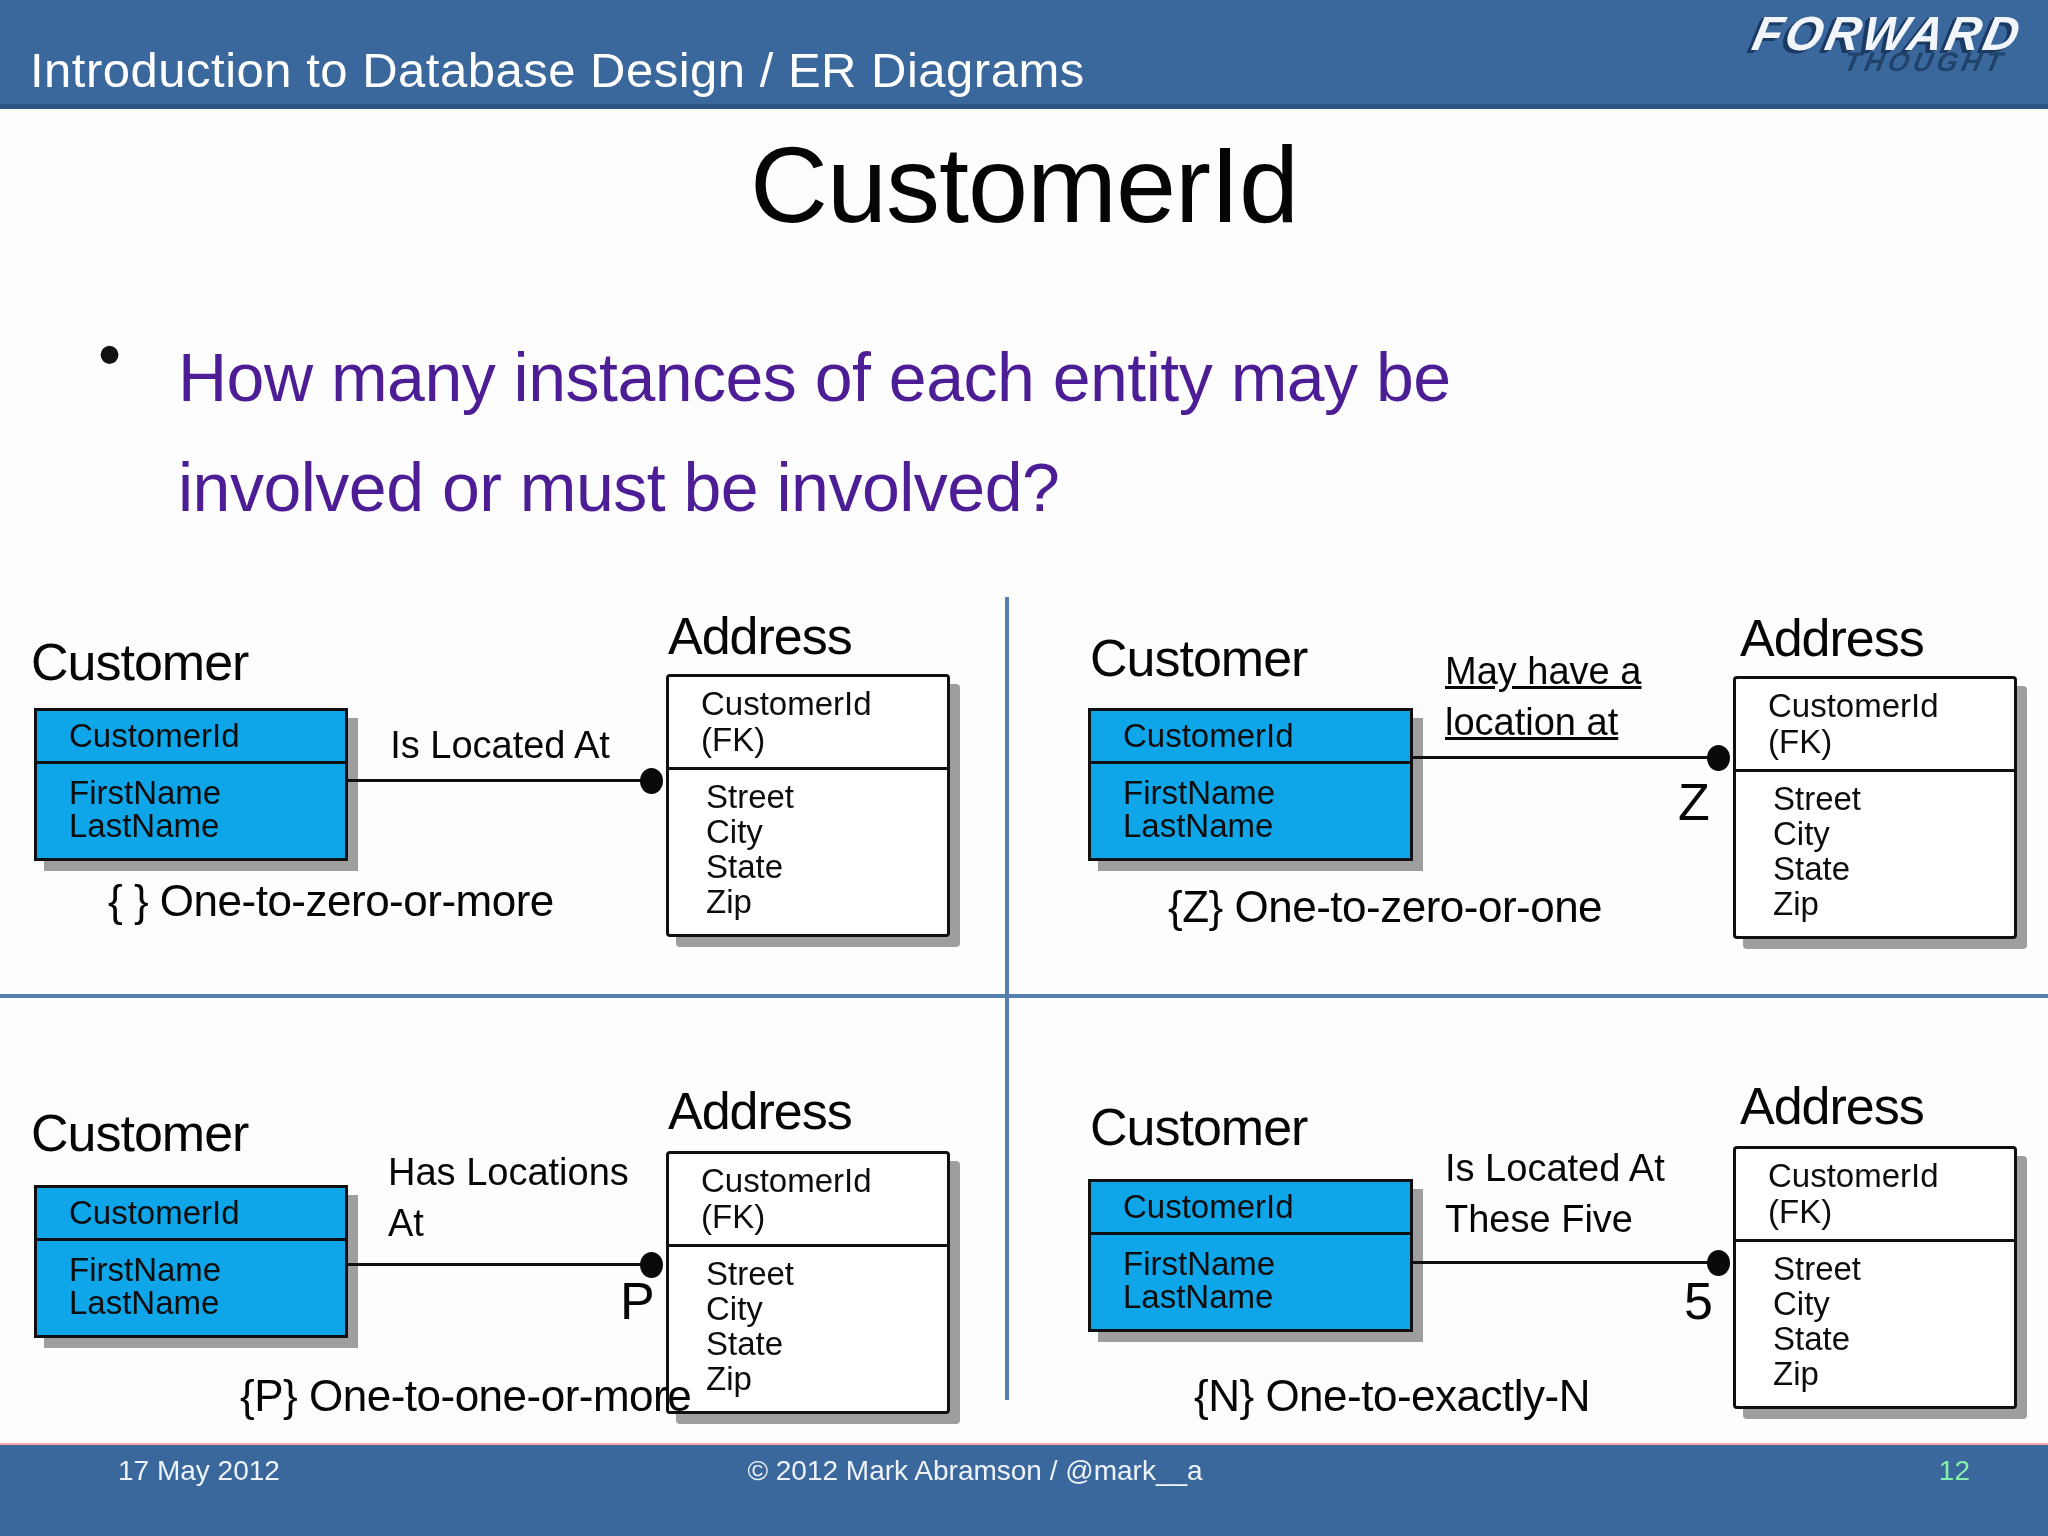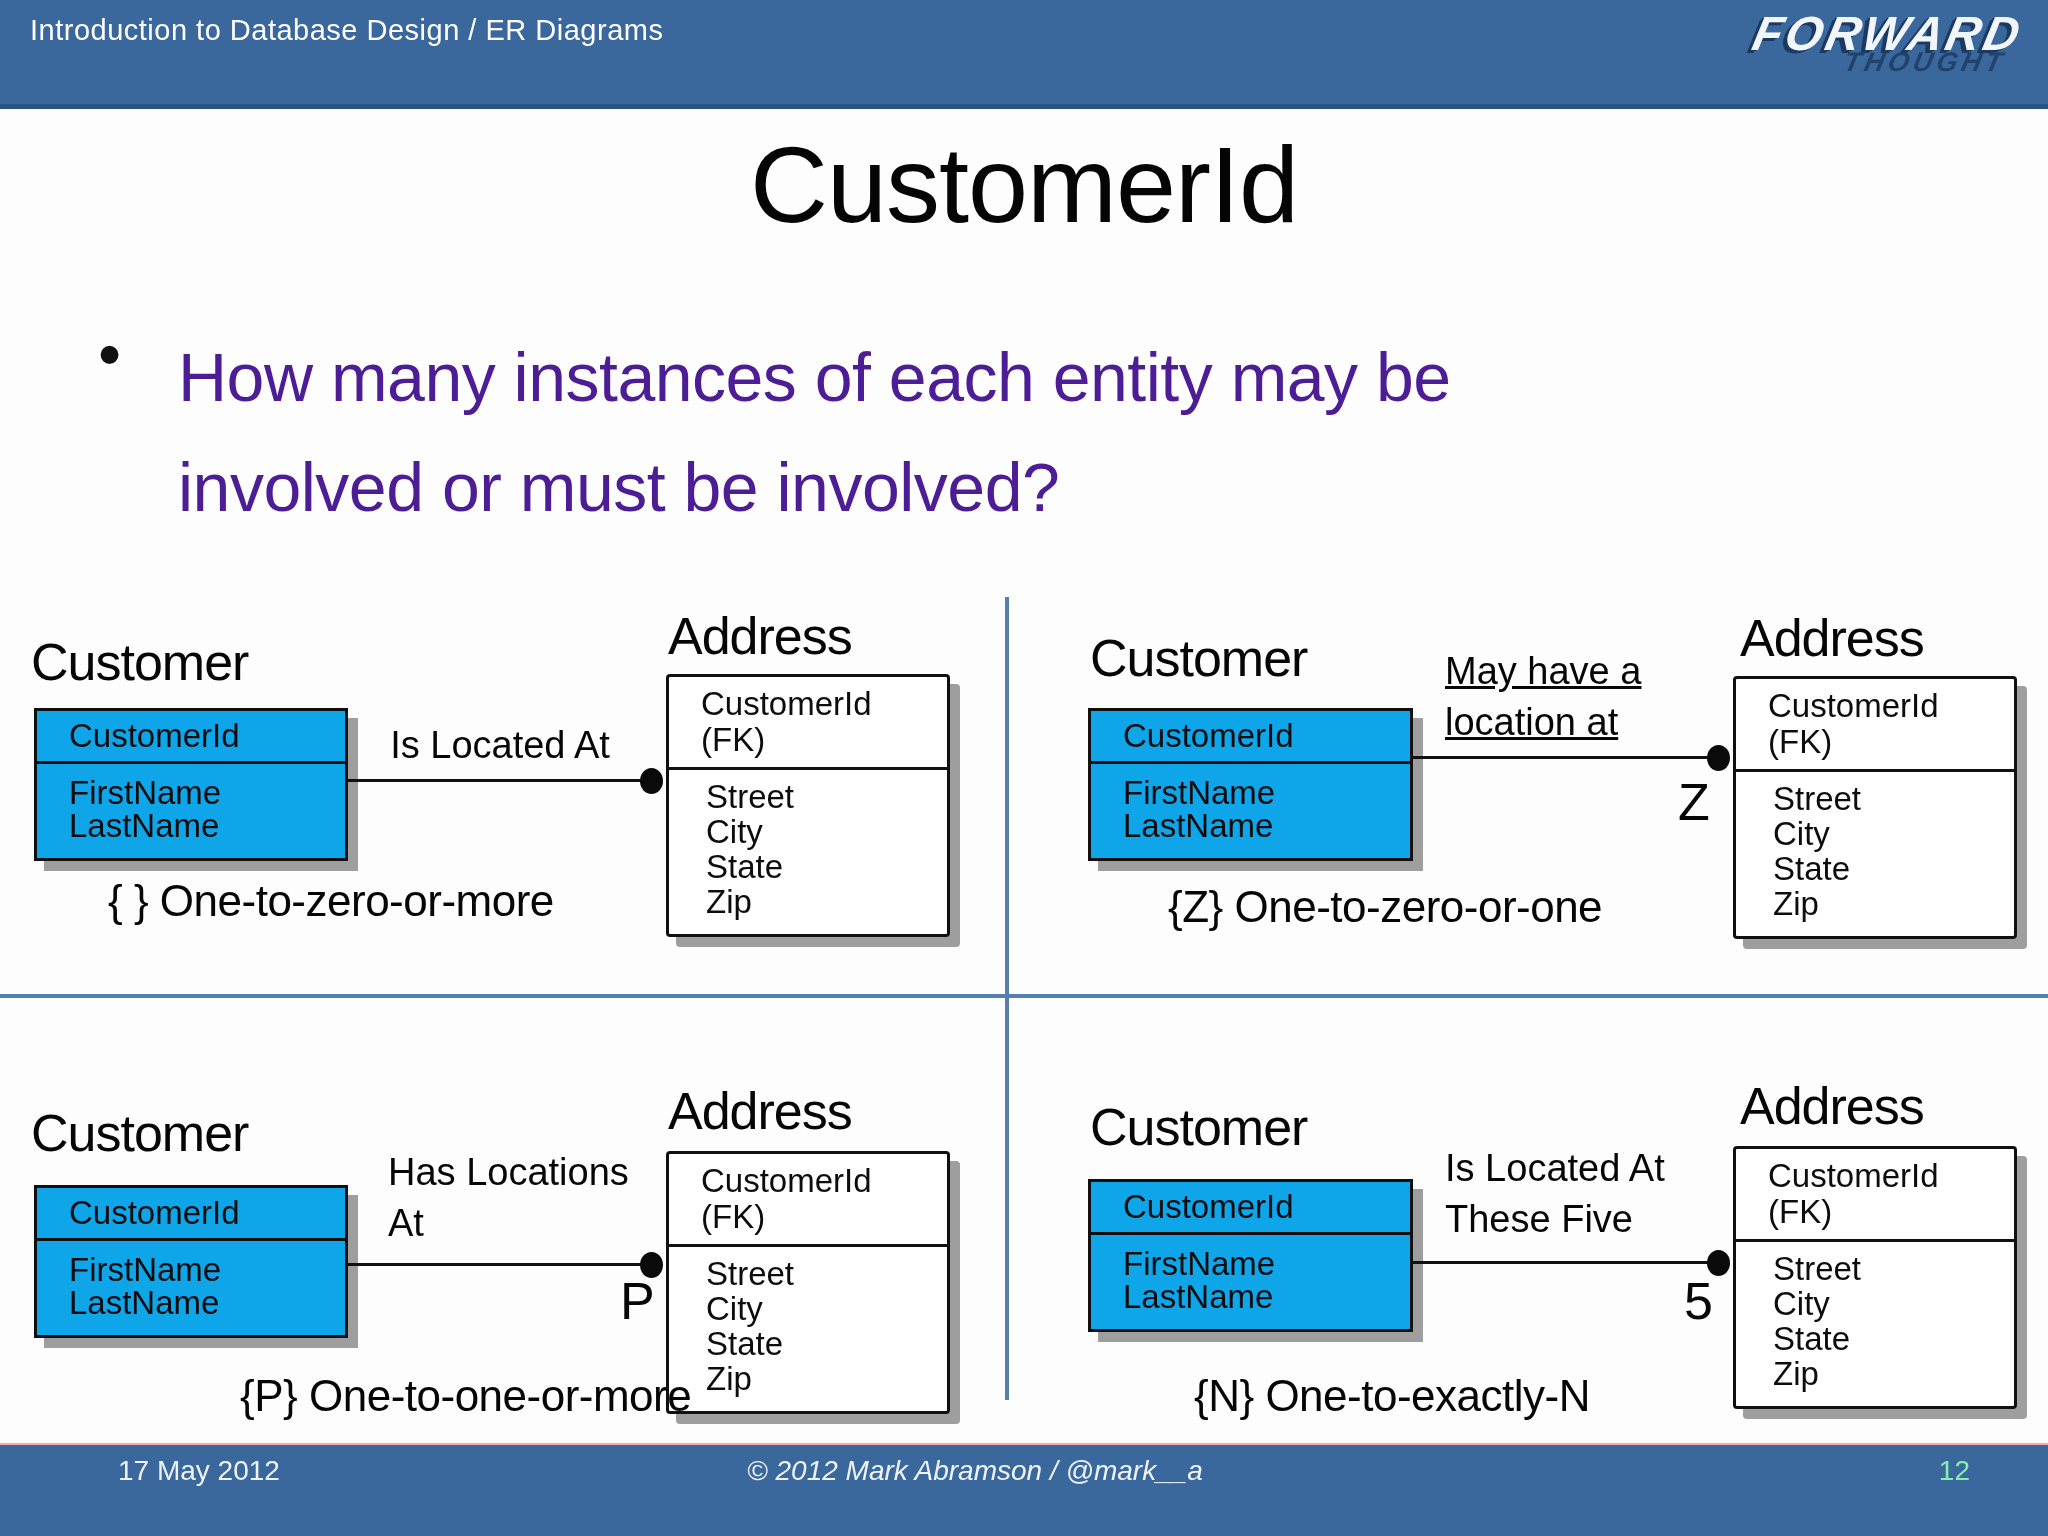--- a/index.html
+++ b/index.html
@@ -3,21 +3,21 @@
 <meta charset="utf-8">
 <style>
   html,body { margin:0; padding:0; background:#ffffff; }
   body { width:2048px; height:1536px; overflow:hidden;
          font-family:"Liberation Sans", sans-serif; color:#0d0d0d; }
   .slide { position:absolute; left:0; top:0; width:2048px; height:1536px; background:#fdfdfd; }
 
   
   .header { position:absolute; left:0; top:0; width:2048px; height:109px;
             background:#3a679c; border-bottom:5px solid #2a5583; box-sizing:border-box; }
-  .header-title { position:absolute; left:30px; top:14px; font-size:29px; color:#ffffff; letter-spacing:.5px; }
+  .header-title { position:absolute; left:30px; top:42px; font-size:49px; color:#ffffff; letter-spacing:.5px; }
   .logo { position:absolute; right:28px; top:6px; text-align:right; transform:skewX(-12deg); }
   .logo-forward { display:block; font-style:italic; font-weight:800; font-size:48px; color:#f2f6fb;
                   letter-spacing:3px; text-shadow:-4px 3px 0 #1b3a63, -2px 1px 0 #16304f; }
   .logo-thought { display:block; font-style:italic; font-weight:800; font-size:27px; color:#1f4066;
                   letter-spacing:4px; margin-top:-14px; padding-right:10px; opacity:.9; }
 
   
   .slide-title { position:absolute; left:0; top:122px; width:2048px; text-align:center;
                  font-size:108px; letter-spacing:-1px; color:#050505; }
   .bullet-item { position:absolute; left:98px; top:322px; width:1620px; }
@@ -90,21 +90,21 @@
   .caption { position:absolute; font-size:44px; letter-spacing:-.5px; color:#060606; }
   .q1 .caption { left:108px; top:316px; }
   .q2 .caption { left:158px; top:322px; }
   .q3 .caption { left:240px; top:372px; }
   .q4 .caption { left:184px; top:372px; }
 
   
   .footer { position:absolute; left:0; top:1443px; width:2048px; height:93px;
             background:#3a679c; border-top:2px solid #fca5a5; box-sizing:border-box; }
   .footer-date { position:absolute; left:118px; top:10px; font-size:28px; color:#eef3f9; }
-  .footer-copy { position:absolute; left:0; top:10px; width:1950px; text-align:center; font-size:28px; color:#eef3f9;font-style:italic; }
+  .footer-copy { position:absolute; left:0; top:10px; width:1950px; text-align:center; font-size:28px; color:#eef3f9; }
   .footer-page { position:absolute; right:78px; top:10px; font-size:28px; color:#86efac; }
 </style>
 </head>
 <body>
 
 <div class="slide">
 
   <div class="header">
     <div class="header-title">Introduction to Database Design / ER Diagrams</div>
     <div class="logo">

